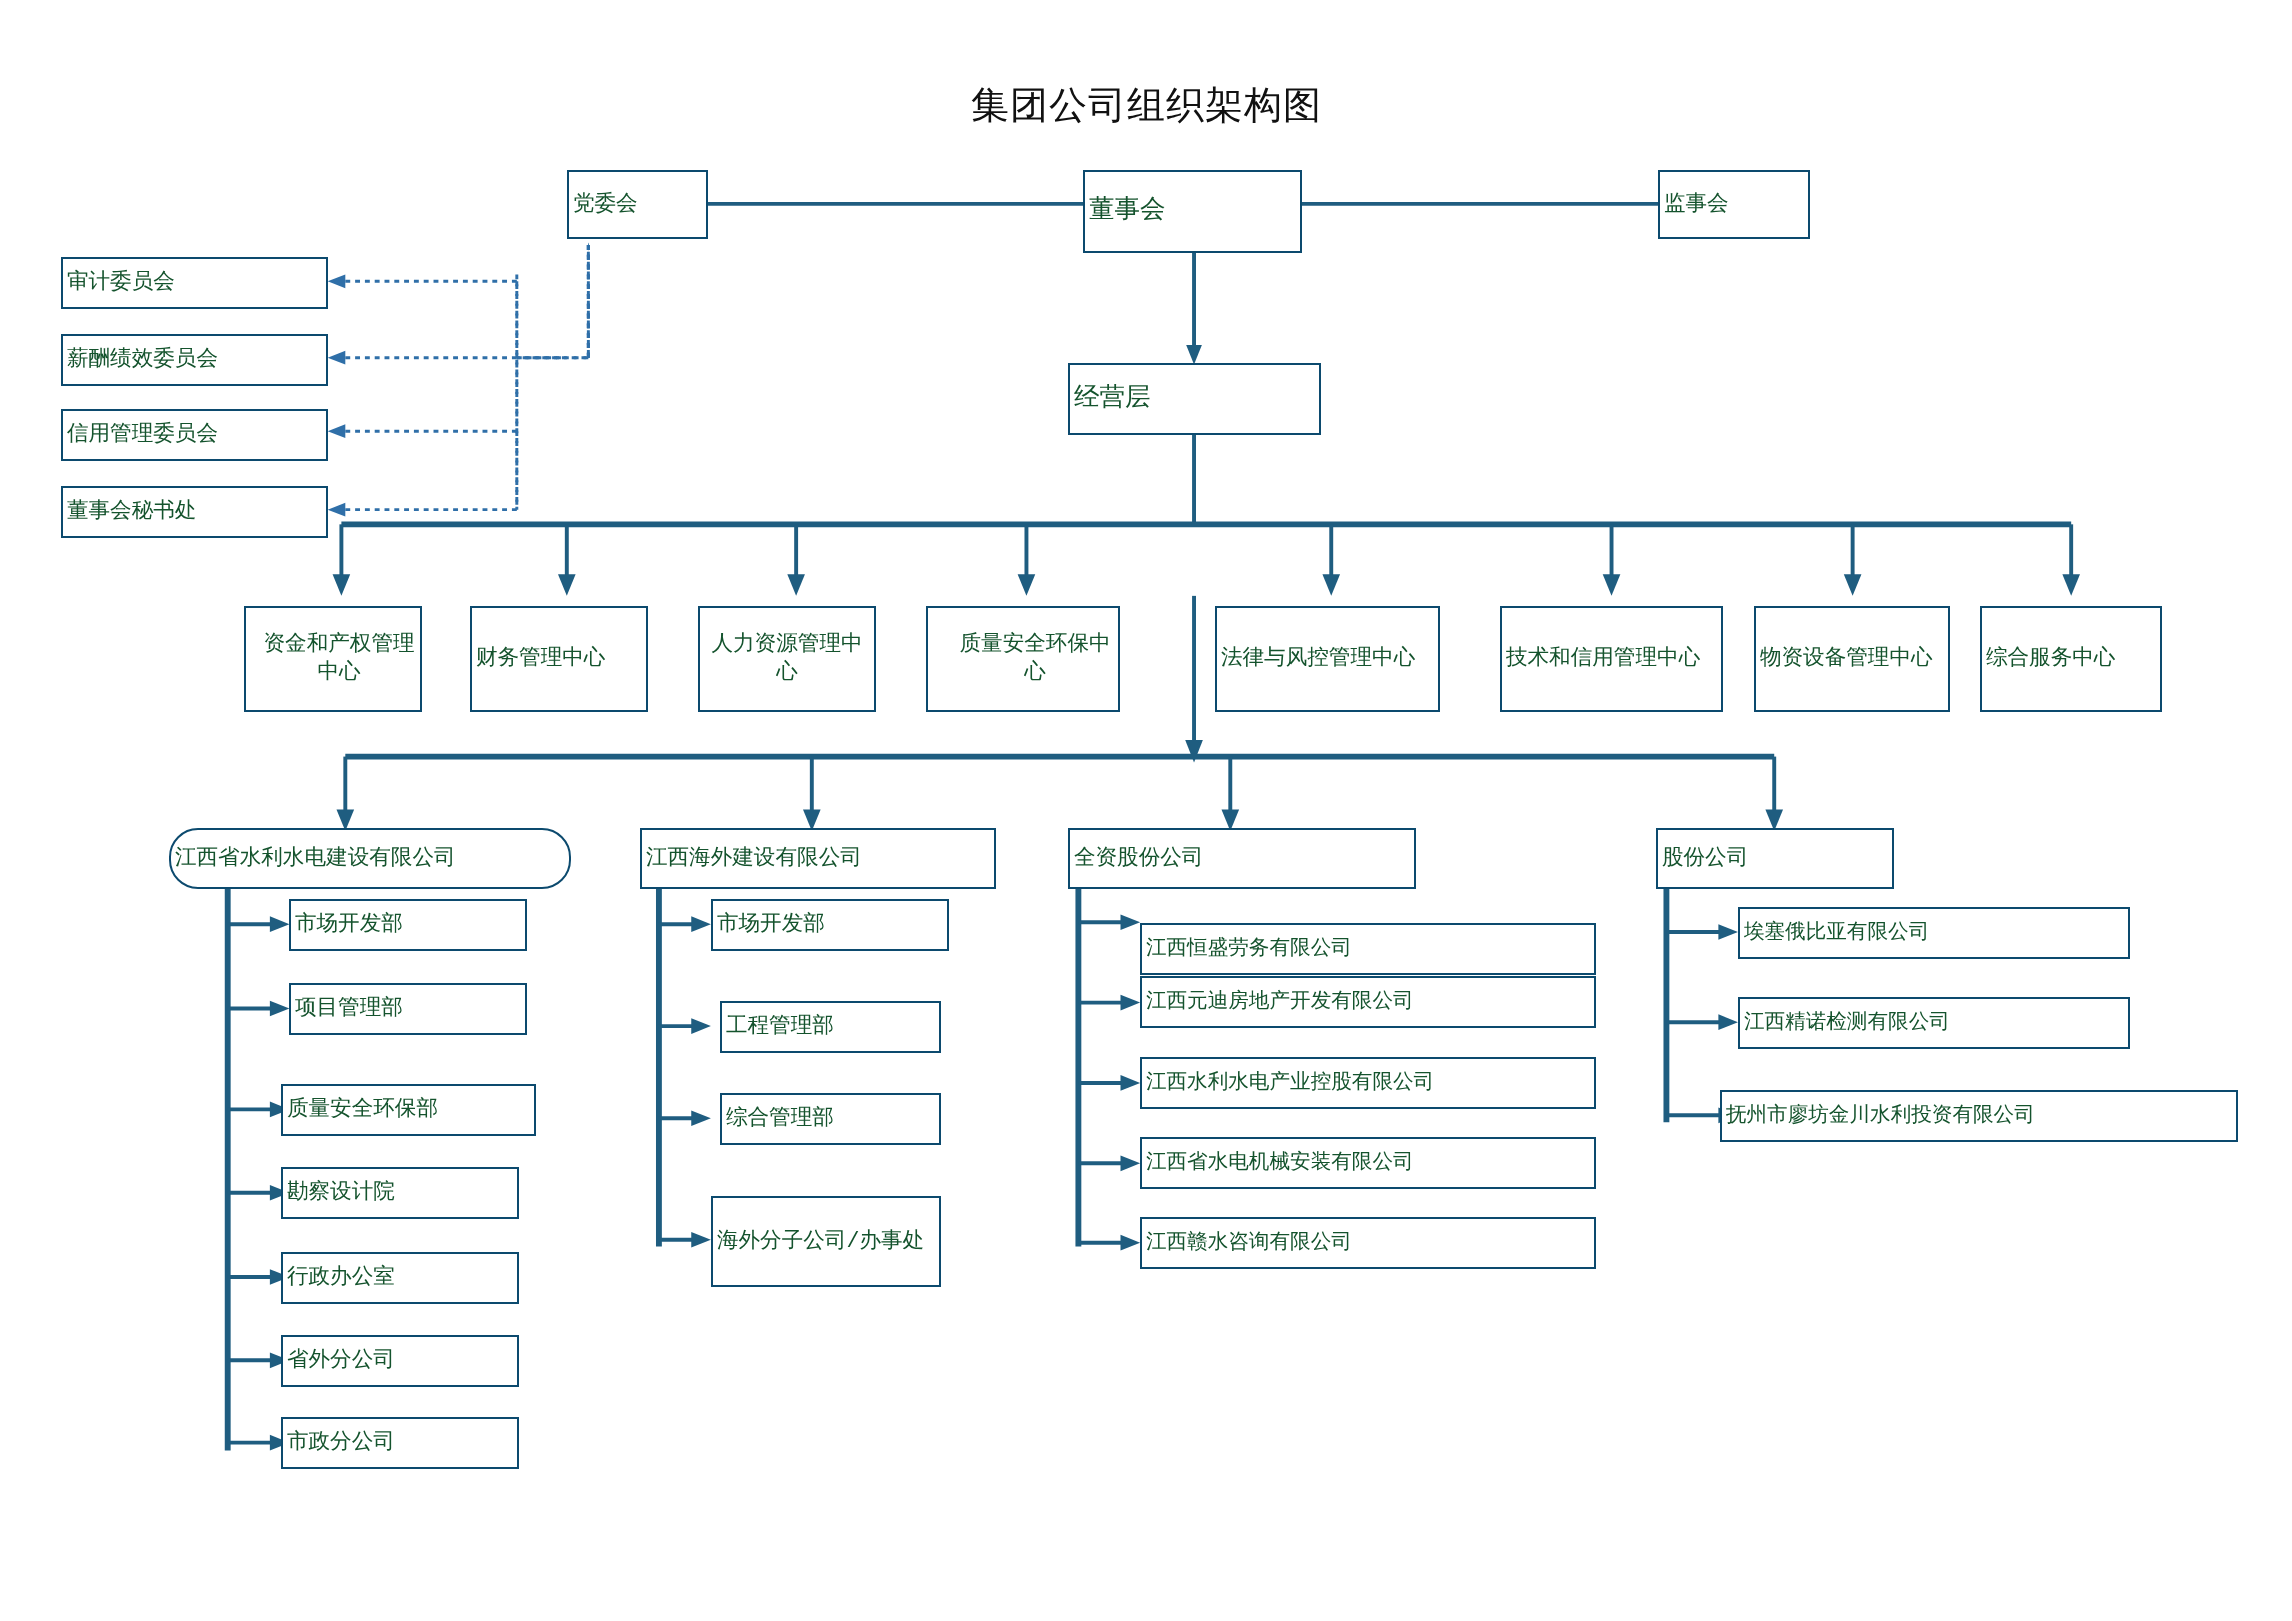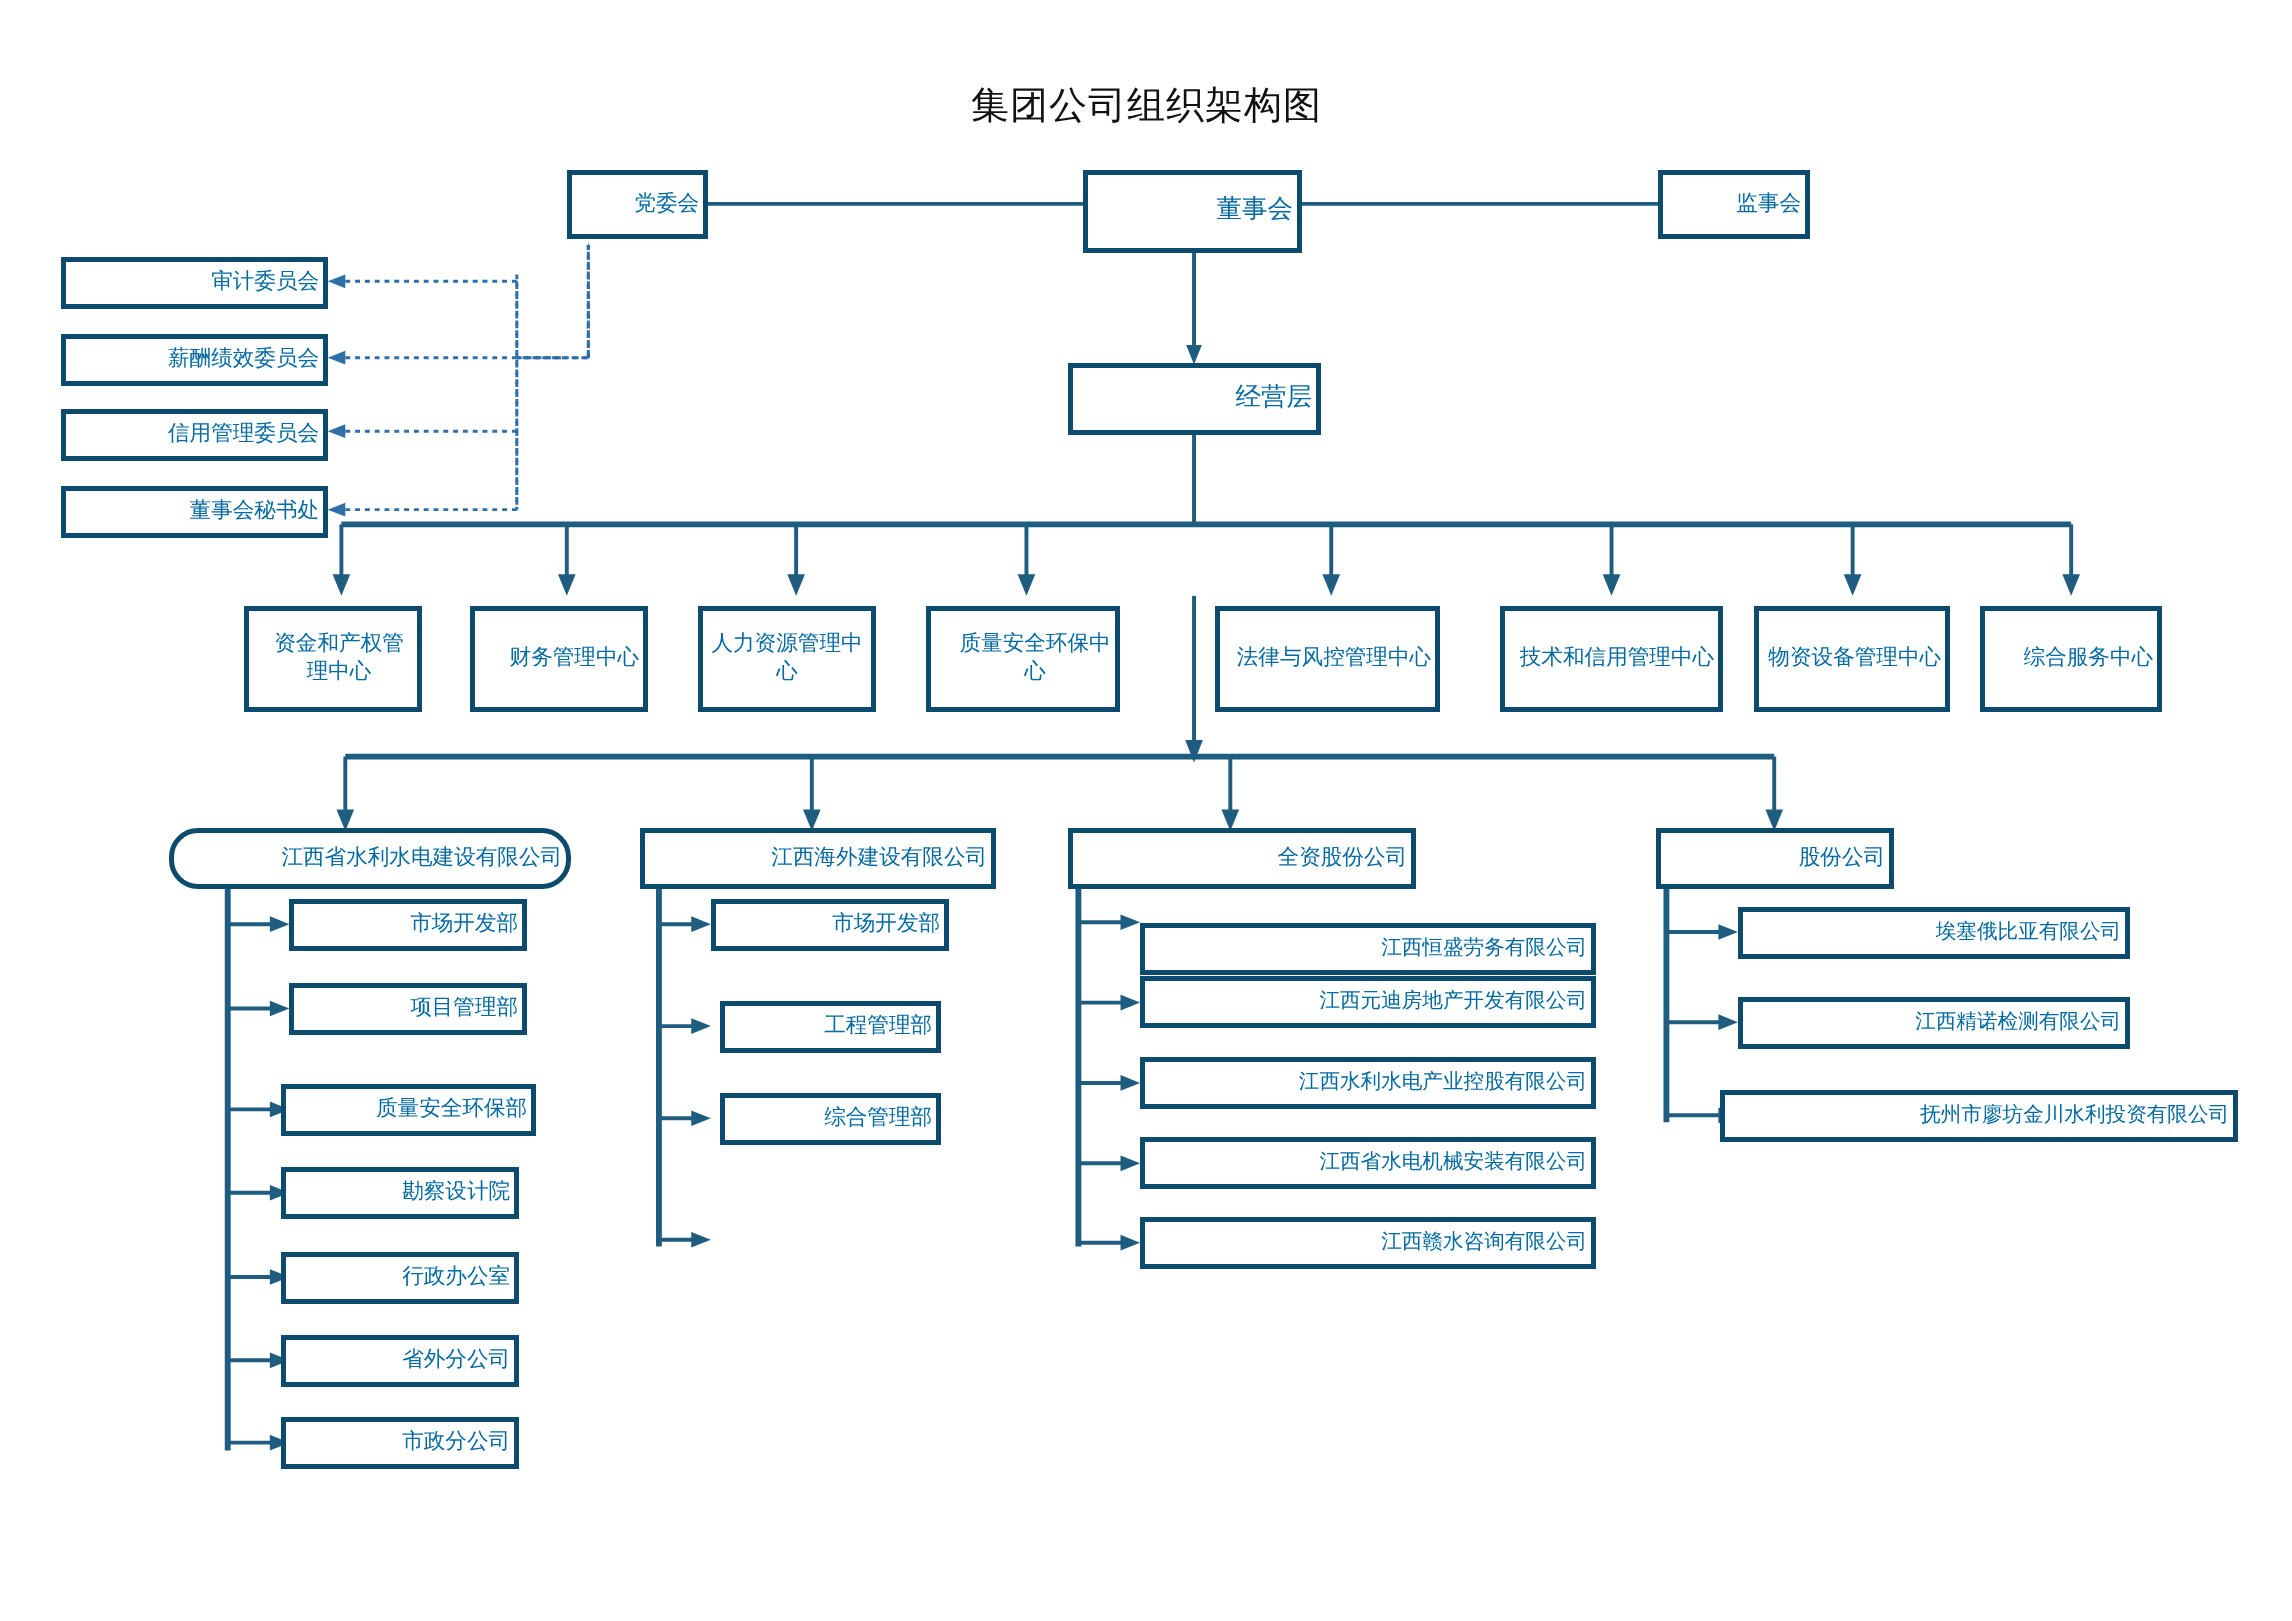--- a/index.html
+++ b/index.html
@@ -25,29 +25,29 @@
     top: 80px;
     width: 2293px;
     text-align: center;
     font-size: 38px;
     letter-spacing: 1px;
     color: #111111;
   }
   .node {
     position: absolute;
     box-sizing: border-box;
-    border: 5px solid #0c4a6e;
+    border: 2px solid #0c4a6e;
     background: #ffffff;
     display: flex;
     align-items: center;
-    justify-content: flex-end;
+    justify-content: flex-start;
     text-align: center;
     font-size: 21.6px;
     line-height: 1.28;
-    color: #0369a1;
+    color: #14532d;
     padding: 2px 3.9px;
     z-index: 5;
   }
   .node.wide-text { font-size: 20.6px; }
   svg.links {
     position: absolute;
     left: 0;
     top: 0;
     width: 2293px;
     height: 1621px;
@@ -308,20 +308,23 @@
 
   <div class="node" style="left:711px; top:899px; width:238px; height:52px;">
     <span>市场开发部</span>
   </div>
   <div class="node" style="left:720px; top:1001px; width:221px; height:52px;">
     <span>工程管理部</span>
   </div>
   <div class="node" style="left:720px; top:1093px; width:221px; height:52px;">
     <span>综合管理部</span>
   </div>
+  <div class="node" style="left:711px; top:1196px; width:230px; height:91px;">
+    <span>海外分子公司/办事处</span>
+  </div>
 
   <div class="node wide-text" style="left:1140px; top:896px; width:456px; height:52px;margin-top:27px;">
     <span>江西恒盛劳务有限公司</span>
   </div>
   <div class="node wide-text" style="left:1140px; top:976px; width:456px; height:52px;">
     <span>江西元迪房地产开发有限公司</span>
   </div>
   <div class="node wide-text" style="left:1140px; top:1057px; width:456px; height:52px;">
     <span>江西水利水电产业控股有限公司</span>
   </div>

